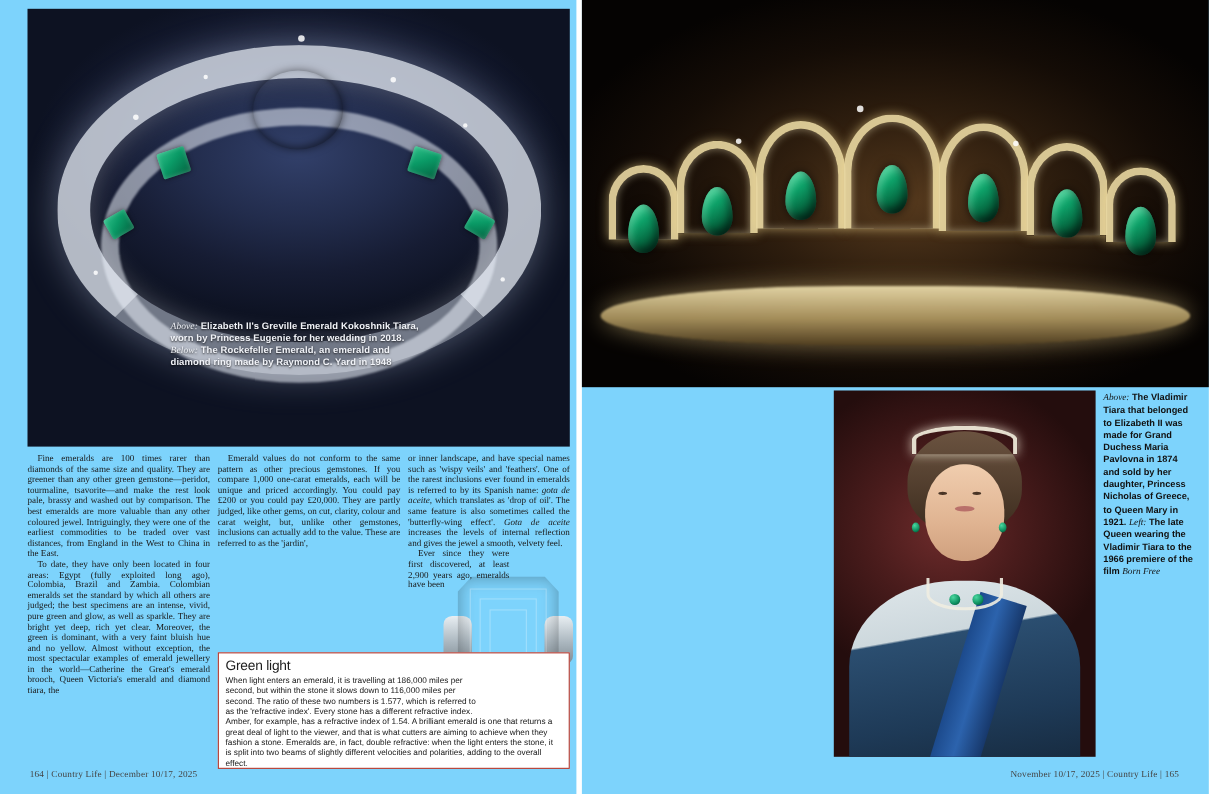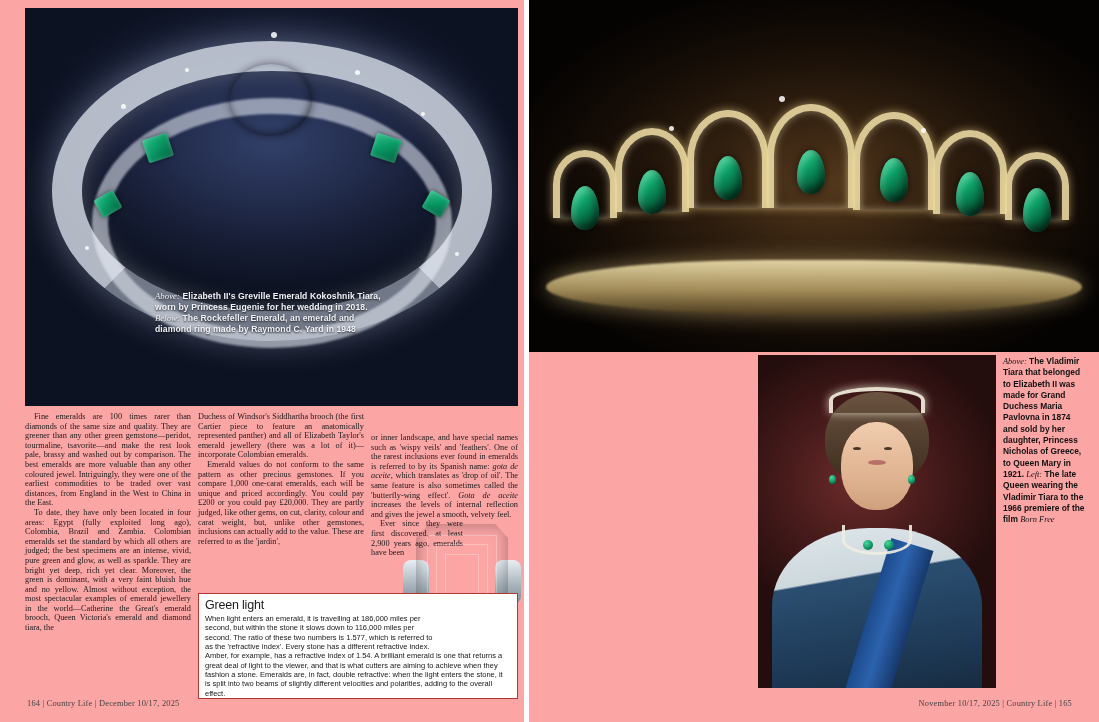--- a/index.html
+++ b/index.html
@@ -4,21 +4,21 @@
 <style>
   * { box-sizing: border-box; margin:0; padding:0; }
   html,body { width:1099px; height:722px; }
   body {
     font-family: "Liberation Serif", serif;
     background:#ffffff;
     position:relative;
     overflow:hidden;
   }
   .spread { position:absolute; inset:0; display:flex; }
-  .page { position:relative; height:722px; background:#fca5a5; }
+  .page { position:relative; height:722px; background:#7dd3fc; }
   .page-left  { width:524px; }
   .gutter     { width:5px; background:#ffffff; }
   .page-right { width:570px; }
 
   
   .photo-kokoshnik {
     position:absolute; left:25px; top:8px; width:493px; height:398px;
     background:
       radial-gradient(ellipse 240px 150px at 50% 33%, #32406a 0%, #222c4c 42%, #161c33 72%, #0d1222 100%);
     overflow:hidden;
@@ -142,21 +142,21 @@
     color:#1a1a1a;
     text-align:justify;
     -webkit-hyphens:auto; hyphens:auto;
   }
   .col p { text-indent:9px; margin:0; }
   .col p.first { text-indent:0; }
   .col i { font-style:italic; }
 
   .col-l1 { left:25px;  top:412px; width:166px; }
   .col-l2 { left:198px; top:412px; width:166px; }
-  .col-l3 { left:371px; top:412px; width:147px;margin-top:21px; }
+  .col-l3 { left:371px; top:412px; width:147px; }
 
   
   .greenlight {
     position:absolute; left:198px; top:593px; width:320px; height:106px;
     border:1.1px solid #b2362c;
     background:#fff;
     padding:4px 7px 4px 6px;
     overflow:hidden;
   }
   .greenlight h3 {
@@ -239,21 +239,20 @@
         <span>The Rockefeller Emerald, an emerald and diamond ring made by Raymond C. Yard in 1948</span>
       </div>
     </div>
 
     <div class="col col-l1">
       <p>Fine emeralds are 100 times rarer than diamonds of the same size and quality. They are greener than any other green gemstone—peridot, tourmaline, tsavorite—and make the rest look pale, brassy and washed out by comparison. The best emeralds are more valuable than any other coloured jewel. Intriguingly, they were one of the earliest commodities to be traded over vast distances, from England in the West to China in the East.</p>
       <p>To date, they have only been located in four areas: Egypt (fully exploited long ago), Colombia, Brazil and Zambia. Colombian emeralds set the standard by which all others are judged; the best specimens are an intense, vivid, pure green and glow, as well as sparkle. They are bright yet deep, rich yet clear. Moreover, the green is dominant, with a very faint bluish hue and no yellow. Almost without exception, the most spectacular examples of emerald jewellery in the world—Catherine the Great's emerald brooch, Queen Victoria's emerald and diamond tiara, the</p>
     </div>
 
     <div class="col col-l2">
-      <p class="first">Duchess of Windsor's Siddhartha brooch (the first Cartier piece to feature an anatomically represented panther) and all of Elizabeth Taylor's emerald jewellery (there was a lot of it)—incorporate Colombian emeralds.</p>
       <p>Emerald values do not conform to the same pattern as other precious gemstones. If you compare 1,000 one-carat emeralds, each will be unique and priced accordingly. You could pay £200 or you could pay £20,000. They are partly judged, like other gems, on cut, clarity, colour and carat weight, but, unlike other gemstones, inclusions can actually add to the value. These are referred to as the 'jardin',</p>
     </div>
 
     <div class="col col-l3">
       <p class="first"><span>or inner landscape, and have special names such as 'wispy veils' and 'feathers'. One of the rarest inclusions ever found in emeralds is referred to by its Spanish name: </span><i>gota de aceite</i><span>, which translates as 'drop of oil'. The same feature is also sometimes called the 'butterfly-wing effect'. </span><i>Gota de aceite</i><span> increases the levels of internal reflection and gives the jewel a smooth, velvety feel.</span></p>
       <p style="width:92px;">Ever since they were first discovered, at least 2,900 years ago, emeralds have been</p>
     </div>
 
     <div class="ring">
       <div class="ring-shoulder" style="left:0px;top:44px;"></div>

